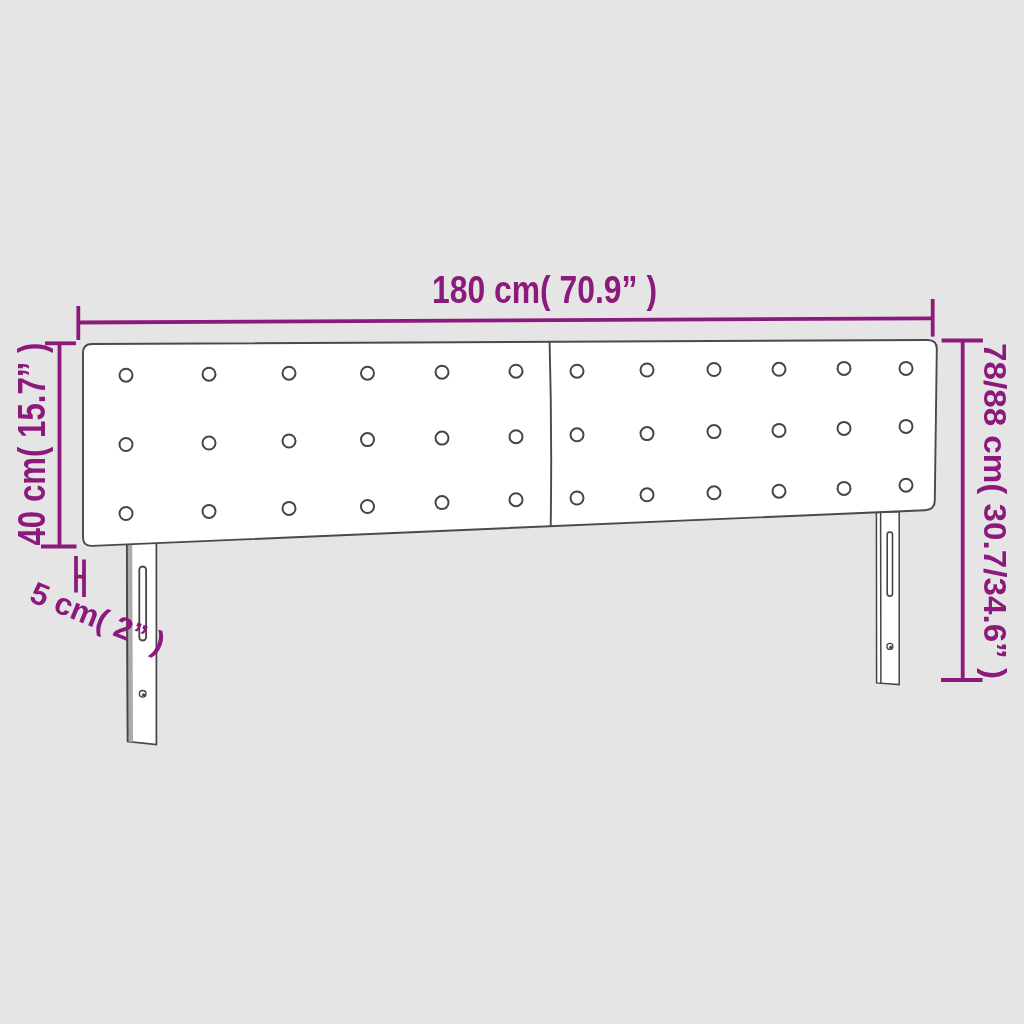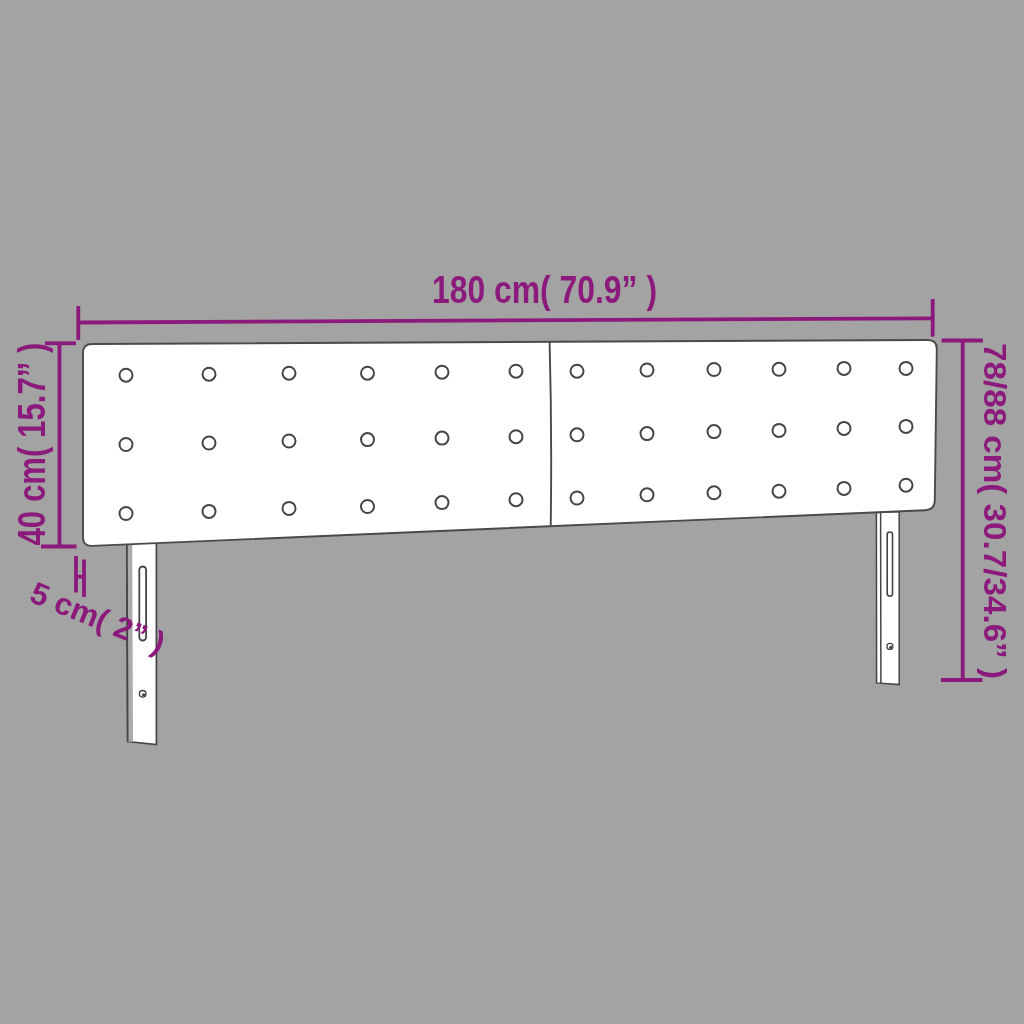--- a/index.html
+++ b/index.html
@@ -1,16 +1,16 @@
 <!DOCTYPE html>
 <html><head>
 <meta charset="utf-8">
 <style>
   html,body{margin:0;padding:0;background:#ffffff;}
-  .page{position:relative;width:1024px;height:1024px;background:#a3a3a3;overflow:hidden;}
+  .page{position:relative;width:1024px;height:1024px;background:#e5e5e5;overflow:hidden;}
   svg{position:absolute;left:0;top:0;}
   text{font-family:"Liberation Sans",sans-serif;font-weight:bold;fill:#8c1a7c;}
 </style>
 </head>
 <body>
 <div class="page">
 <svg width="1024" height="1024" viewBox="0 0 1024 1024">
 
   <g stroke="#454545" stroke-width="1.7" fill="#ffffff">
     <polygon points="126.9,543.6 156.4,542.2 156.4,744.6 127.7,741.6"></polygon>

